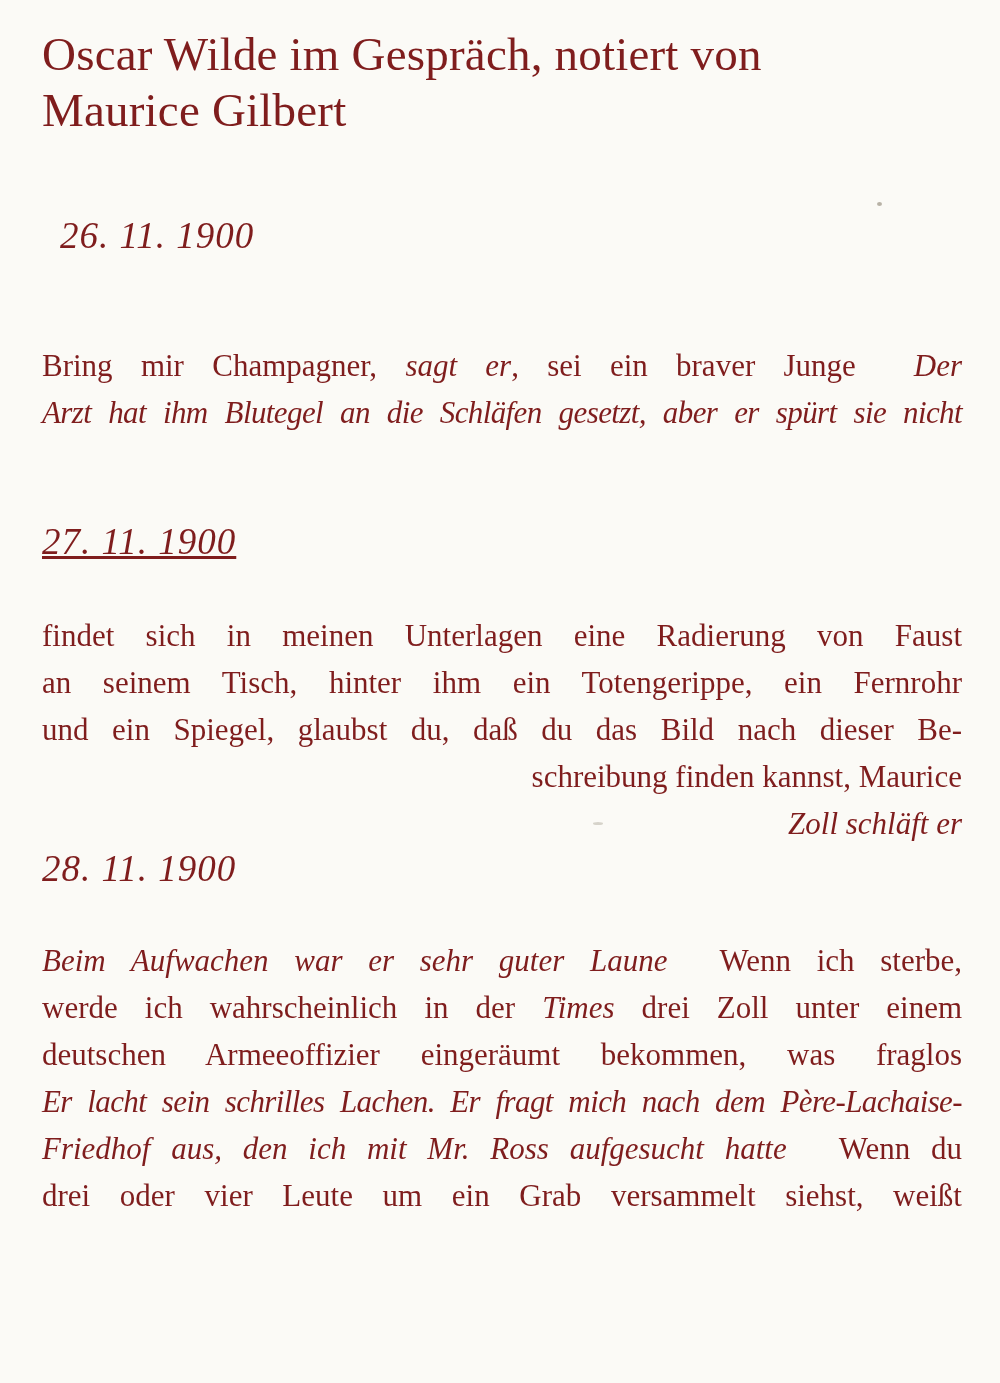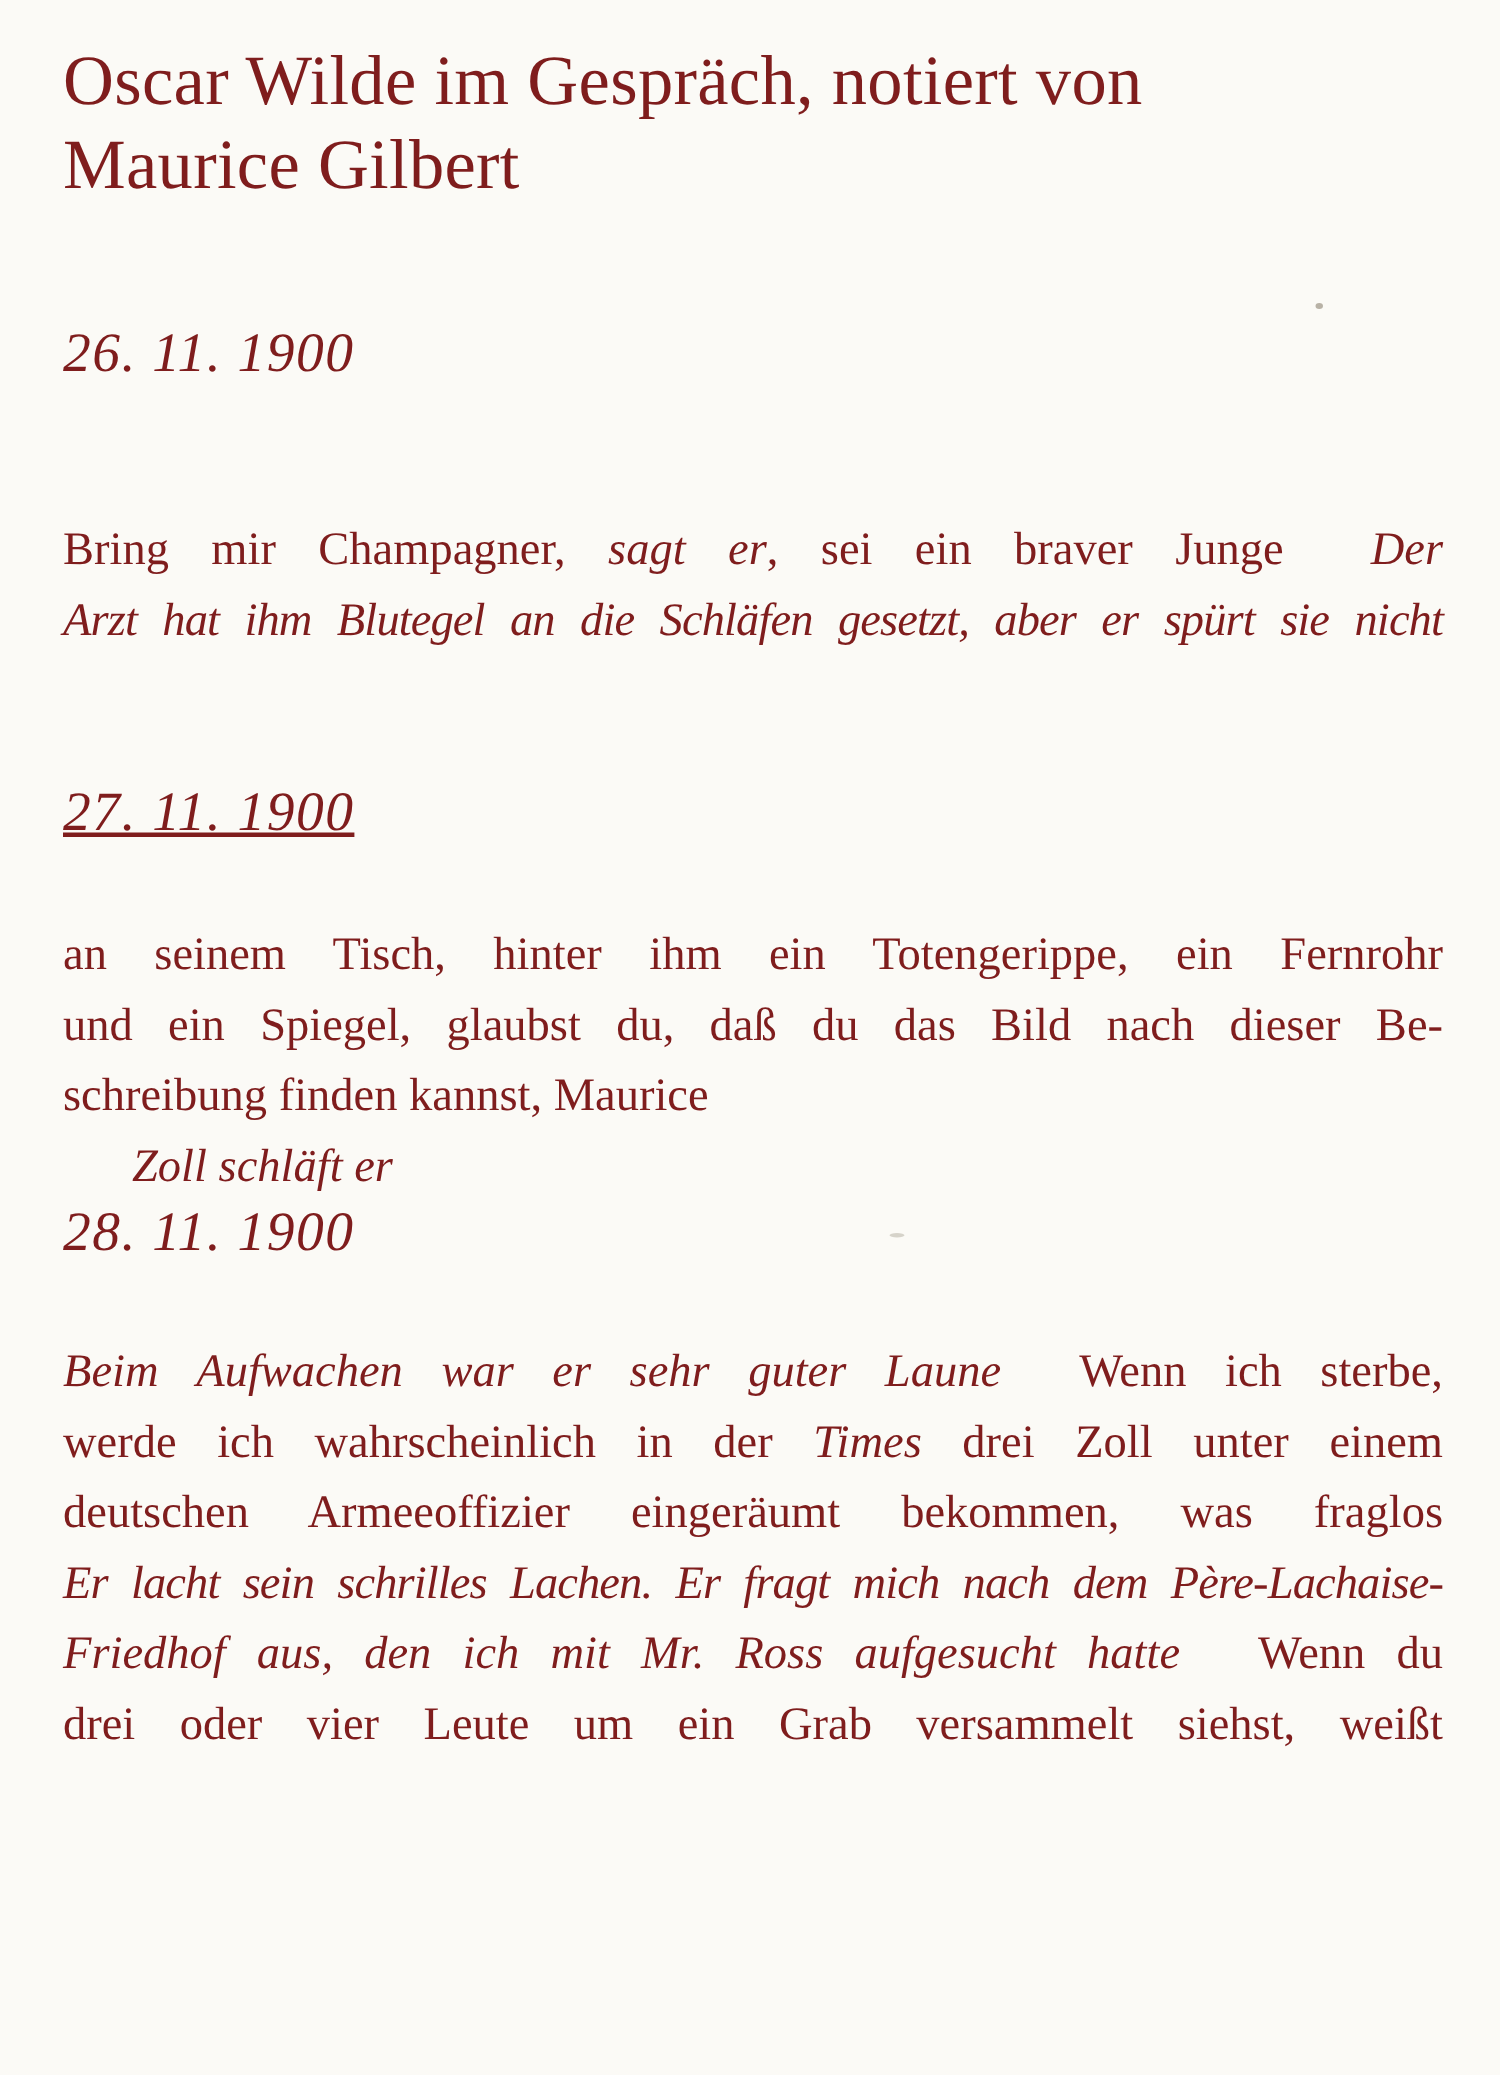--- a/index.html
+++ b/index.html
@@ -26,36 +26,36 @@
     letter-spacing: 0.2px;
   }
   .title-line { display: block; }
 
   .entry-date {
     font-style: italic;
     font-size: 37px;
     line-height: 44px;
     letter-spacing: 1px;
   }
-  .entry-1 .entry-date { margin-top: 76px; }
+  .entry-1 .entry-date { margin-top: 76px; margin-left: 18px; }
   .entry-2 .entry-date { margin-top: 84px; text-decoration: underline; }
   .entry-3 .entry-date { }
 
   .para { font-size: 31px; line-height: 47px; }
   .entry-1 .para { margin-top: 84px; }
   .entry-2 .para { margin-top: 48px; }
   .entry-3 .para { margin-top: 46px; }
 
   .line { height: 47px; }
   .line.justify {
     text-align: justify;
     -moz-text-align-last: justify;
     text-align-last: justify;
   }
-  .line.left { text-align: left; }
+  .line.left { text-align: right; }
   .line.indent { padding-left: 46px; }
   .line.tight { letter-spacing: -0.6px; }
   .it { font-style: italic; }
   .gap { display: inline-block; }
 
   .speck {
     position: absolute;
     background: #b8b2a6;
     border-radius: 50%;
   }
@@ -75,20 +75,21 @@
       <section class="entry entry-1">
         <div class="entry-date">26. 11. 1900</div>
         <div class="para">
           <div class="line justify"><span>Bring mir Champagner, </span><span class="it">sagt er</span><span>, sei ein braver Junge</span><span class="gap" style="width: 58px;"></span><span class="it">Der</span></div>
           <div class="line justify tight"><span class="it">Arzt hat ihm Blutegel an die Schläfen gesetzt, aber er spürt sie nicht</span></div>
         </div>
       </section>
       <section class="entry entry-2">
         <div class="entry-date">27. 11. 1900</div>
         <div class="para">
+          <div class="line justify"><span>findet sich in meinen Unterlagen eine Radierung von Faust</span></div>
           <div class="line justify"><span>an seinem Tisch, hinter ihm ein Totengerippe, ein Fernrohr</span></div>
           <div class="line justify"><span>und ein Spiegel, glaubst du, daß du das Bild nach dieser Be-</span></div>
           <div class="line left"><span>schreibung finden kannst, Maurice</span></div>
           <div class="line left indent"><span class="it">Zoll schläft er</span></div>
         </div>
       </section>
       <section class="entry entry-3">
         <div class="entry-date">28. 11. 1900</div>
         <div class="para">
           <div class="line justify"><span class="it">Beim Aufwachen war er sehr guter Laune</span><span class="gap" style="width: 52px;"></span><span>Wenn ich sterbe,</span></div>

